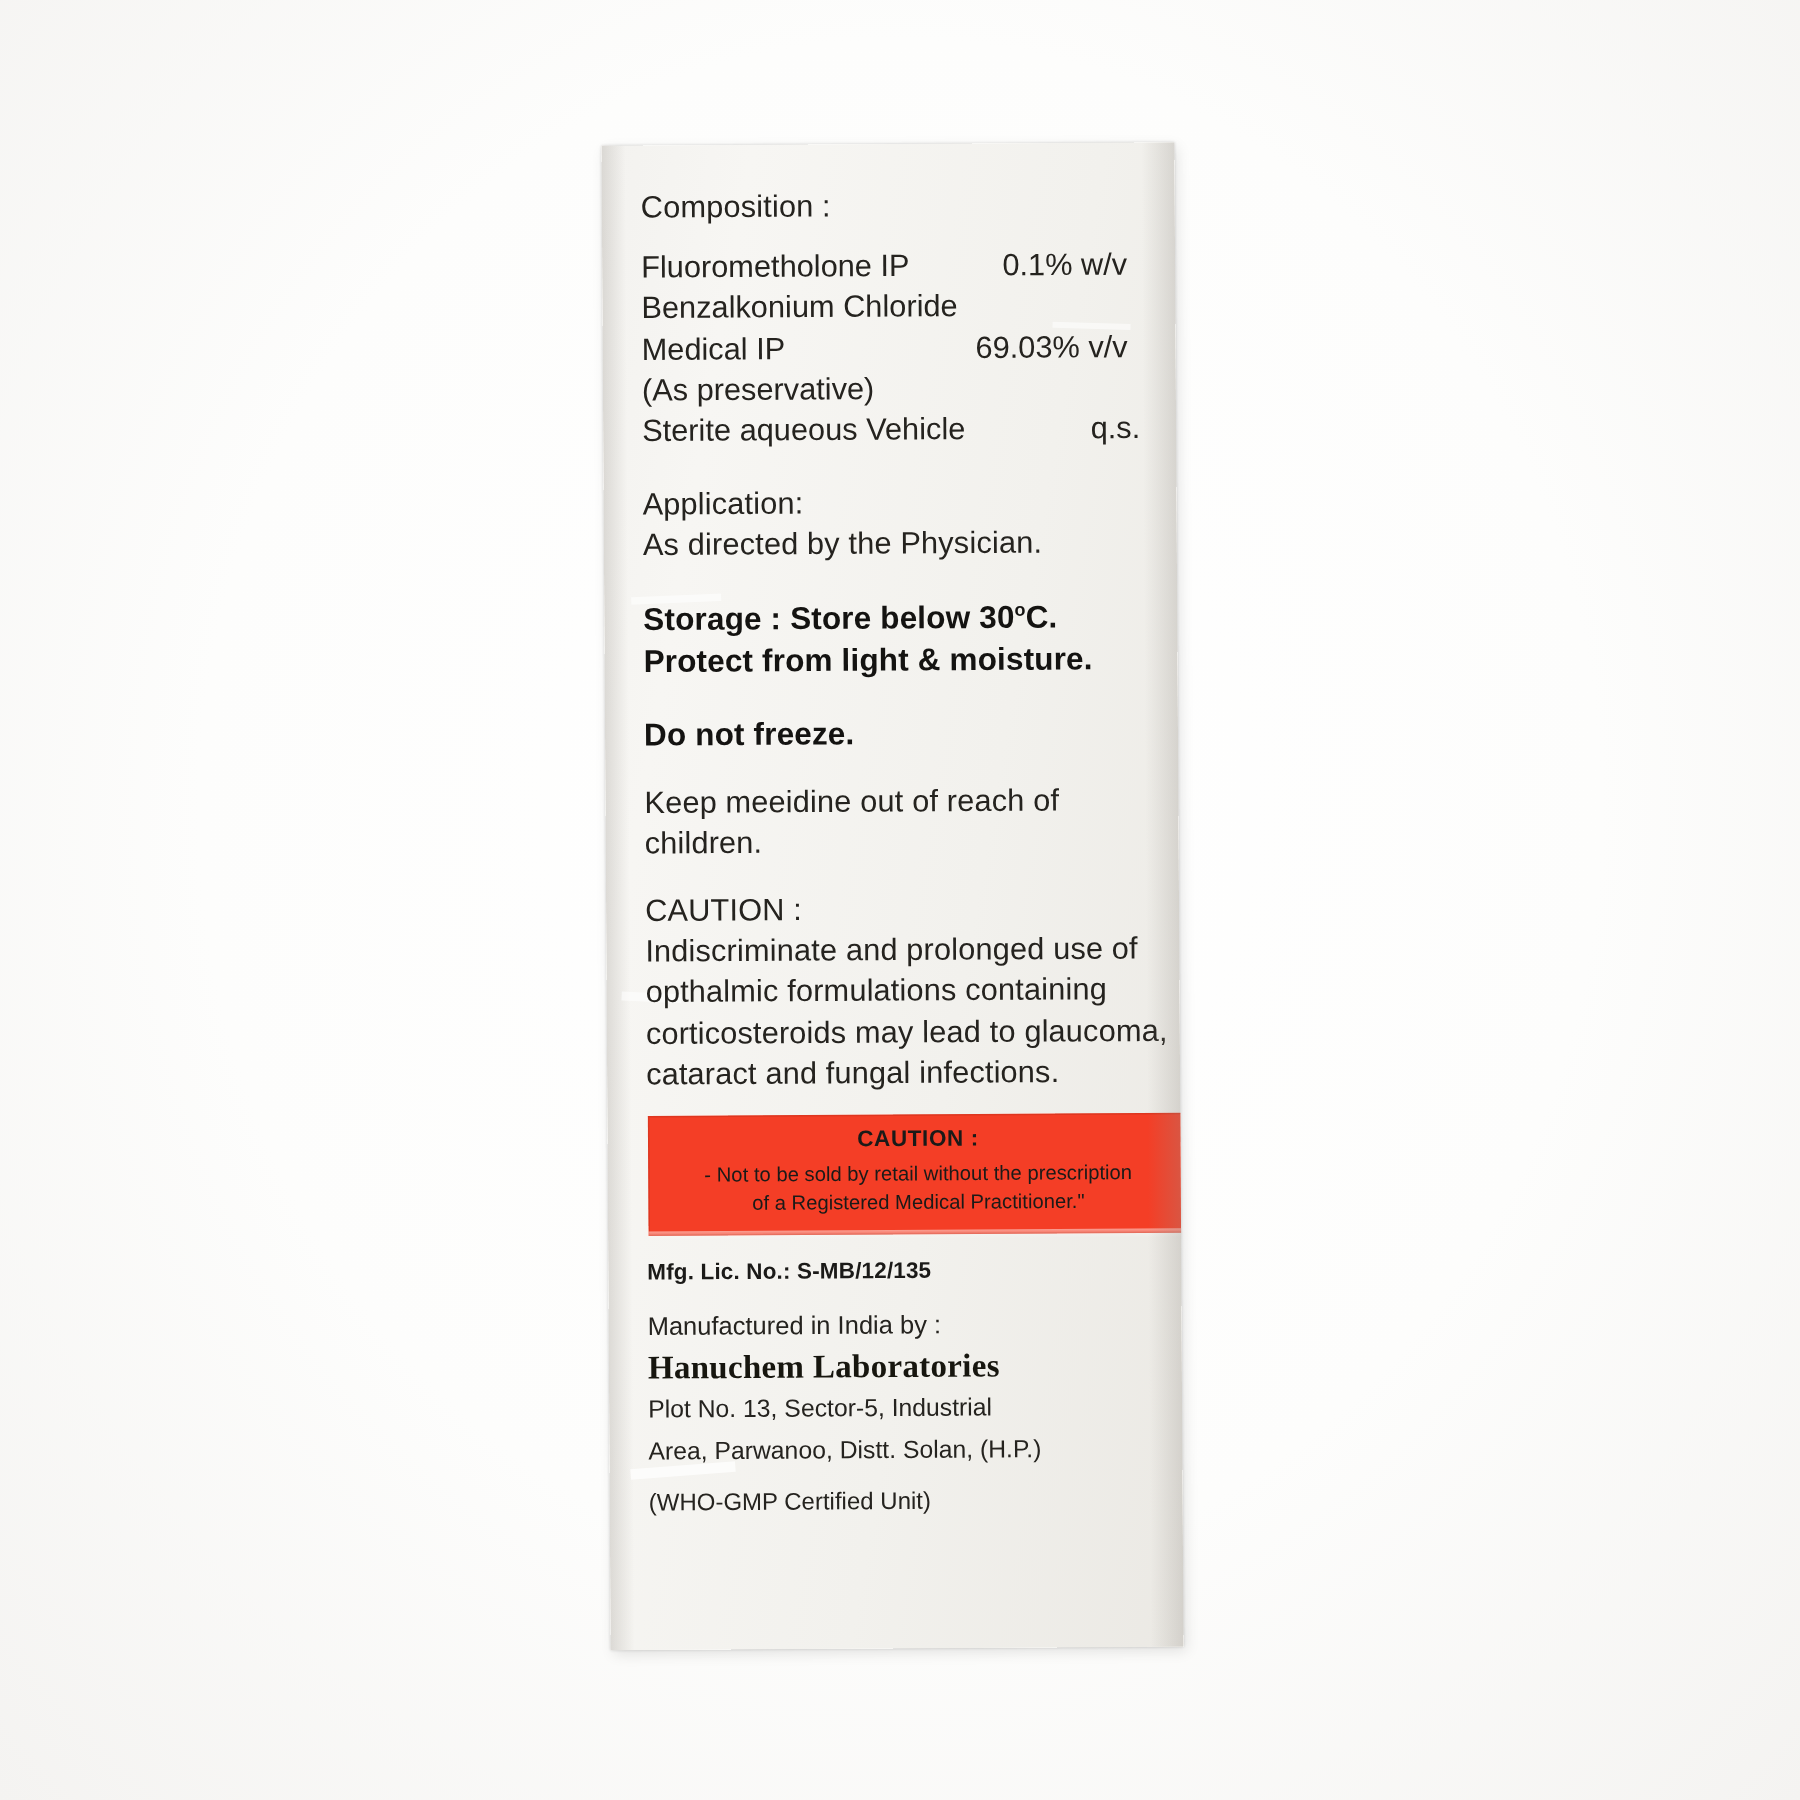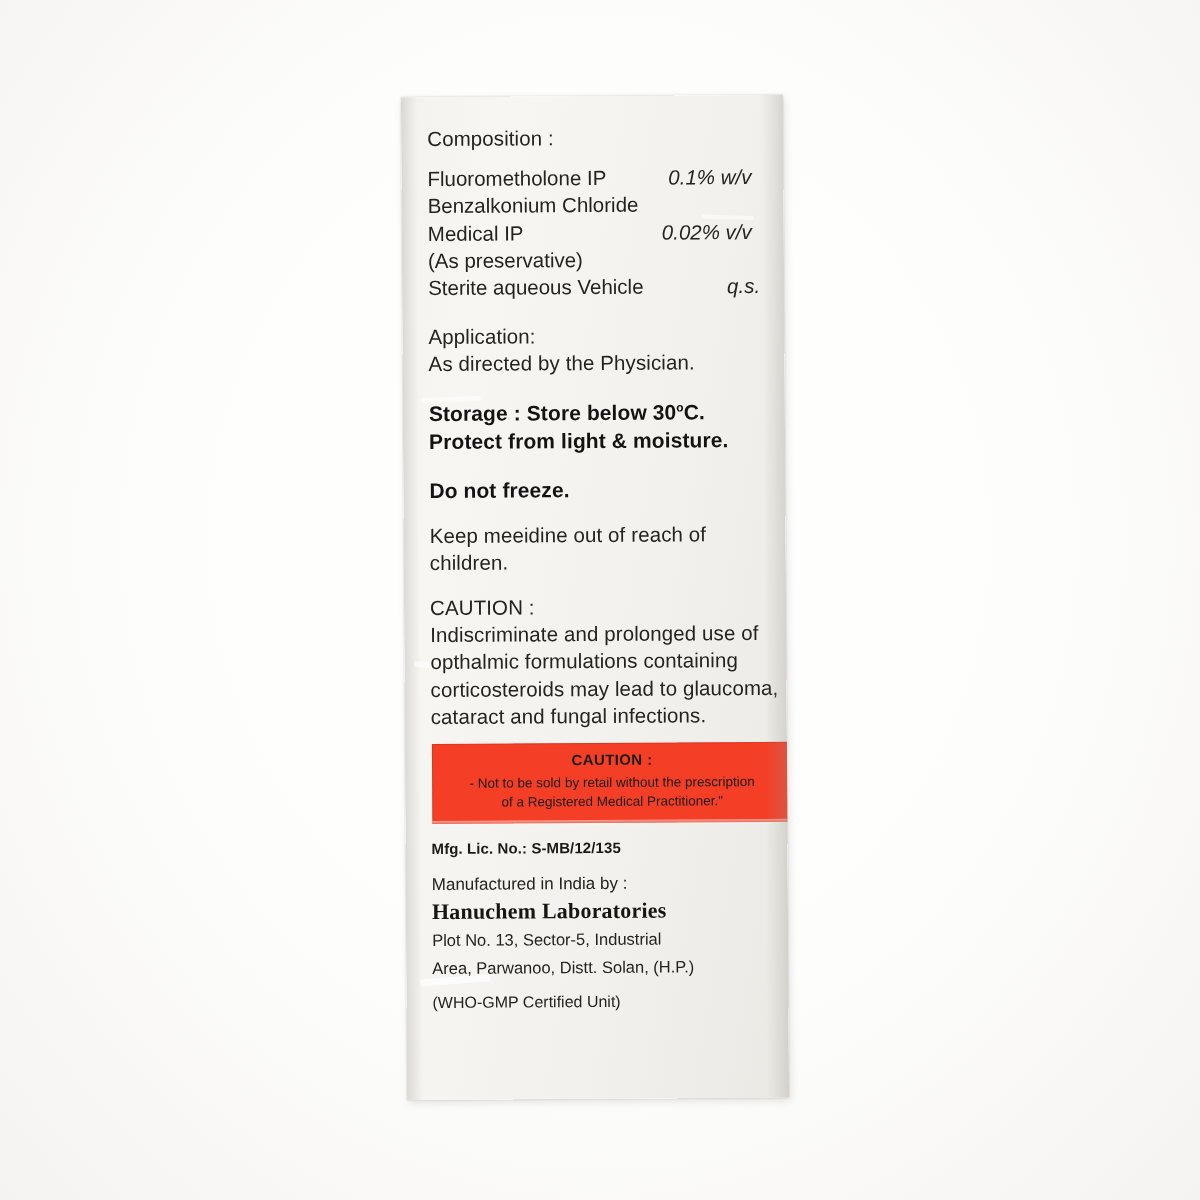--- a/index.html
+++ b/index.html
@@ -74,21 +74,21 @@
   }
   .block { margin-bottom: 13px; }
 
   .kv {
     display: flex;
     font-size: 20.5px;
     line-height: 1.33;
     color: #25231f;
   }
   .kv .k { flex: 0 0 auto; }
-  .kv .v { margin-left: auto; padding-right: 16px; font-style: italic; }
+  .kv .v { margin-left: auto; padding-right: 16px; }
   .kv.wide .v { padding-right: 8px; text-align: center; }
 
   .bold {
     font-weight: bold;
     font-size: 21px;
     line-height: 1.30;
     color: #141311;
     letter-spacing: 0.1px;
   }
 
@@ -177,21 +177,21 @@
       <div class="kv">
         <span class="k">Fluorometholone IP</span>
         <span class="v">0.1% w/v</span>
       </div>
       <div class="kv">
         <span class="k">Benzalkonium Chloride</span>
         <span class="v"></span>
       </div>
       <div class="kv">
         <span class="k">Medical IP</span>
-        <span class="v">0.02% v/v</span>
+        <span class="v">69.03% v/v</span>
       </div>
       <div class="kv">
         <span class="k">(As preservative)</span>
         <span class="v"></span>
       </div>
       <div class="kv wide">
         <span class="k">Sterite aqueous Vehicle</span>
         <span class="v">q.s.</span>
       </div>
     </div>

